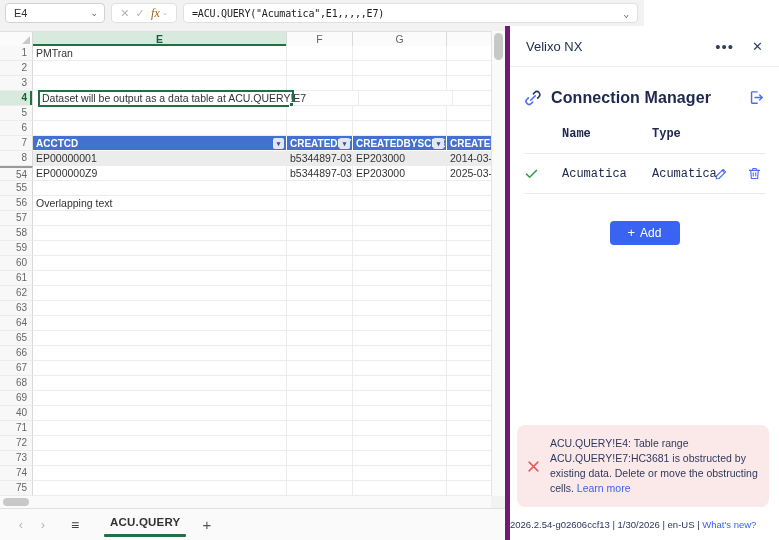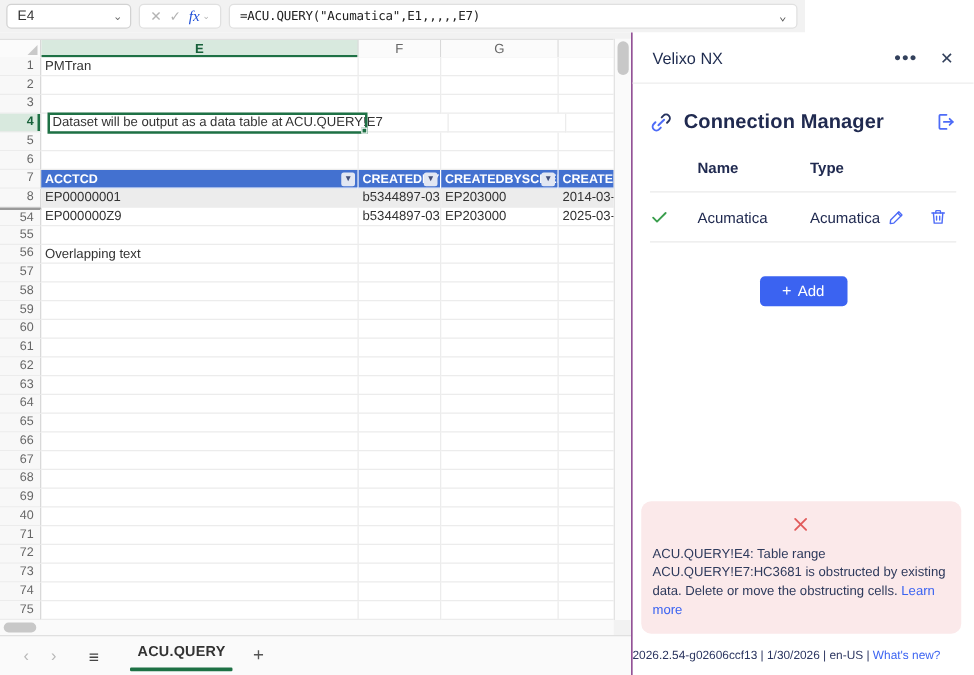--- a/index.html
+++ b/index.html
@@ -10,21 +10,21 @@
 
   
   .fbar { position:absolute; left:0; top:0; width:644px; height:26px; background:#f2f2f2; }
   .namebox { position:absolute; left:5px; top:3px; width:100px; height:20px; background:#fff;
     border:1px solid #d2d2d2; border-radius:4px; display:flex; align-items:center;
     padding:0 6px 0 8px; font-size:11px; color:#333; }
   .namebox .chev { margin-left:auto; font-size:9px; color:#666; }
   .fxgroup { position:absolute; left:111px; top:3px; width:66px; height:20px; background:#fff;
     border:1px solid #e0e0e0; border-radius:4px; display:flex; align-items:center;
     justify-content:space-around; padding:0 5px; color:#b3b3b3; font-size:11px; }
-  .fxgroup .fx { font-style:italic; font-family:"Liberation Serif", serif; color:#1d4ed8; font-size:12px; }
+  .fxgroup .fx { font-style:italic; font-family:"Liberation Serif", serif; color:#a16207; font-size:12px; }
   .fxgroup .tinychev { font-size:7px; color:#b3b3b3; margin-left:-4px;}
   .finput { position:absolute; left:183px; top:3px; right:6px; height:20px; background:#fff;
     border:1px solid #e0e0e0; border-radius:4px; display:flex; align-items:center; padding:0 8px;
     font-family:"DejaVu Sans Mono", monospace; font-size:10px; color:#222; letter-spacing:-0.2px; }
   .finput .chev { margin-left:auto; font-size:10px; color:#555; }
 
   
   .sheet { position:absolute; left:0; top:26px; width:505px; height:514px; background:#f2f2f2; }
   .colheads { position:absolute; left:0; top:5px; right:14px; height:15px; display:flex; overflow:hidden; background:#fbfbfb; border-top:1px solid #e0e0e0;}
   .corner { width:33px; min-width:33px; height:15px; background:#fbfbfb; border-right:1px solid #d9d9d9; border-bottom:1px solid #d9d9d9; position:relative; }
@@ -58,45 +58,45 @@
   .tabbar { position:absolute; left:0; bottom:0; width:505px; height:32px; background:#fafafa; border-top:1px solid #e0e0e0;
     display:flex; align-items:center; padding-left:10px; }
   .tb-arrow { color:#b8b8b8; font-size:13px; width:22px; text-align:center; }
   .tb-menu { color:#444; font-size:14px; width:30px; text-align:center; margin-left:6px; }
   .tb-tab { position:relative; margin-left:12px; height:100%; display:flex; align-items:center; padding:0 8px 6px 8px;text-align:center; }
   .tb-tab .lbl { font-size:11.5px; font-weight:bold; color:#333; letter-spacing:0.2px; }
   .tb-tab .uline { position:absolute; left:2px; right:2px; bottom:3px; height:3px; background:#1e7145; border-radius:1px; }
   .tb-add { color:#555; font-size:15px; margin-left:14px; }
 
   
-  .pane { position:absolute; left:505px; top:26px; width:274px; height:514px; background:#fff; border-left:1px solid #701a75; }
+  .pane { position:absolute; left:505px; top:26px; width:274px; height:514px; background:#fff; border-left:5px solid #701a75; }
   .phead { height:41px; display:flex; align-items:center; padding:0 16px; border-bottom:1px solid #ededed; }
   .ptitle { font-size:13px; color:#1e2b4f; }
   .phead .more { margin-left:auto; color:#33415c; font-size:15px; letter-spacing:1px; }
   .phead .close { margin-left:18px; color:#33415c; font-size:13px; }
 
   .cmrow { display:flex; align-items:flex-start; padding:22px 14px 0 14px; }
   .cmrow h1 { font-size:16px; font-weight:bold; color:#202a50; margin-left:9px; letter-spacing:0.1px; }
   .cmrow .signout { margin-left:auto; }
 
-  .conn-table { margin:20px 14px 0 14px; }
+  .conn-table { margin:20px 14px 0 14px;font-family:Liberation Mono, monospace; }
   .conn-head { display:flex; font-size:12px; font-weight:bold; color:#202a50; padding:0 0 12px 0; }
   .col-check { width:38px; min-width:38px; }
   .col-name { width:90px; min-width:90px; }
   .col-type { width:62px; min-width:62px; }
   .conn-row { display:flex; align-items:center; border-top:1px solid #eaeaea; border-bottom:1px solid #eaeaea; height:41px; font-size:12px; color:#202a50; }
   .conn-row .actions { margin-left:auto; display:flex; gap:18px; padding-right:8px; }
 
   .addwrap { display:flex; justify-content:center; margin-top:27px; }
   .addbtn { background:#3b63f1; color:#fff; border:none; border-radius:4px; width:70px; height:24px;
     font-size:12px; display:flex; align-items:center; justify-content:center; gap:5px; font-family:"Liberation Sans",sans-serif; }
   .addbtn .plus { font-size:13px; margin-top:-1px; }
 
   .errbox { position:absolute; left:7px; right:10px; bottom:33px; background:#fbe9ea; border-radius:8px;
-    padding:11px 10px 11px 9px; display:flex; align-items:center; gap:9px;flex-direction:column; }
+    padding:11px 10px 11px 9px; display:flex; align-items:center; gap:9px; }
   .errtext { font-size:10.5px; line-height:15px; color:#2e3a5c; }
   .errtext a { color:#3b63f1; text-decoration:none; }
   .pfooter { position:absolute; left:0; right:0; bottom:10px; text-align:left; font-size:9.5px; color:#2b3560; white-space:nowrap; }
   .pfooter a { color:#3b63f1; text-decoration:none; }
 
   svg { display:block; }
 </style>
 </head>
 <body>
 

